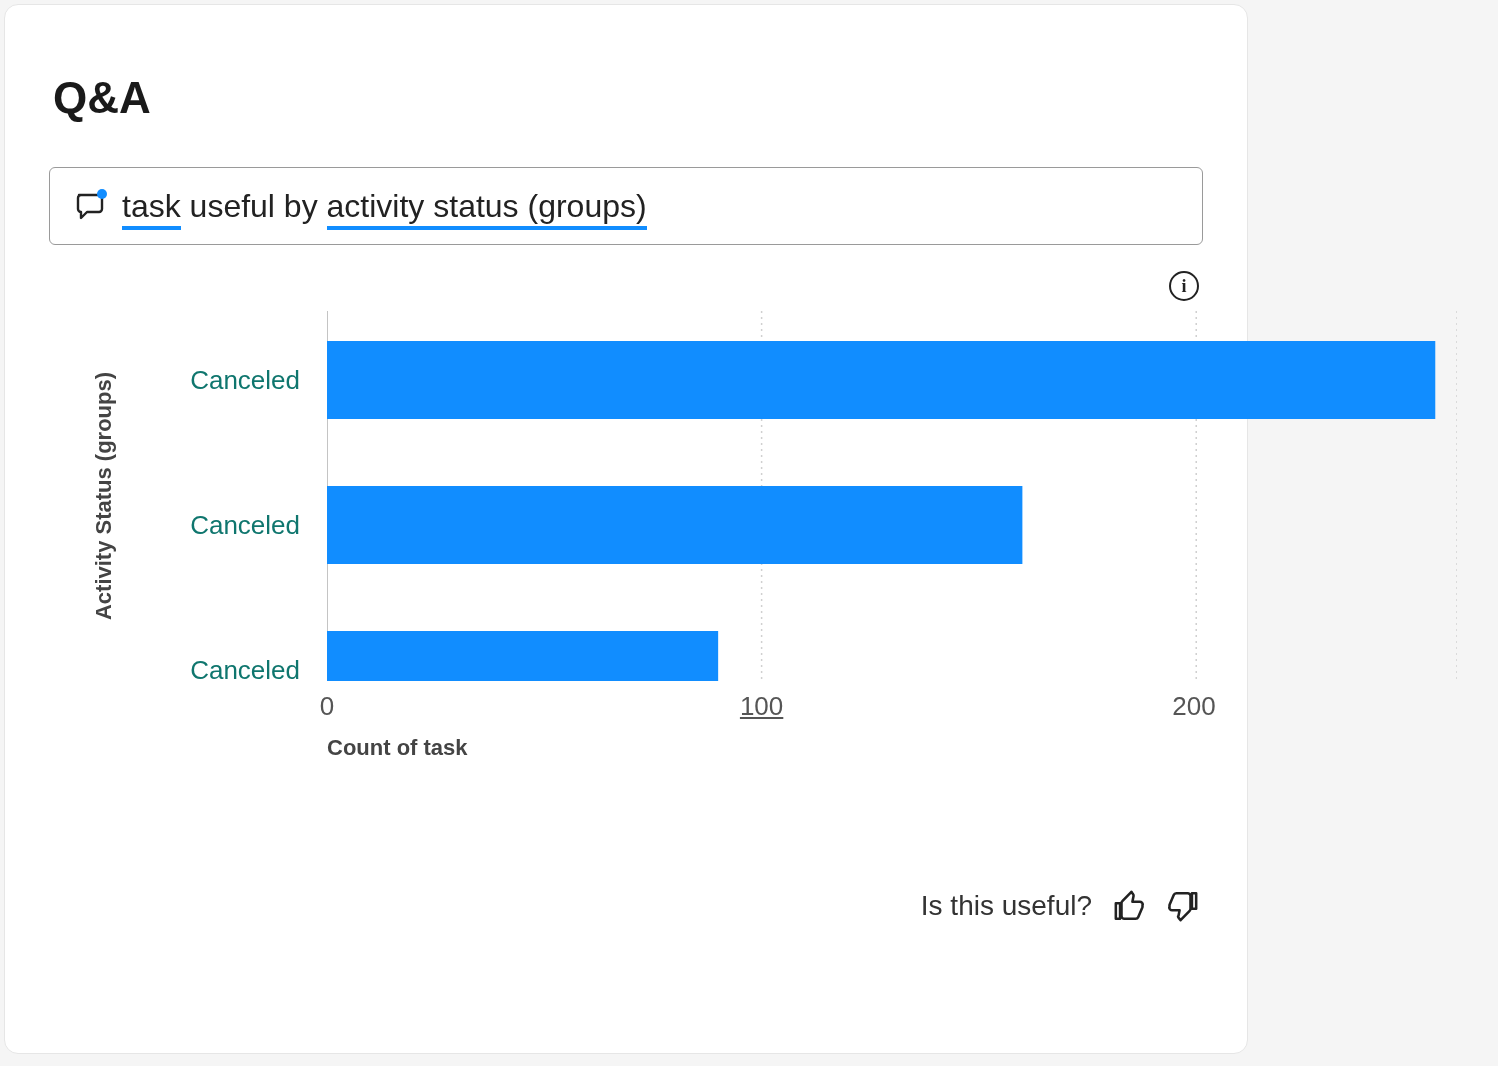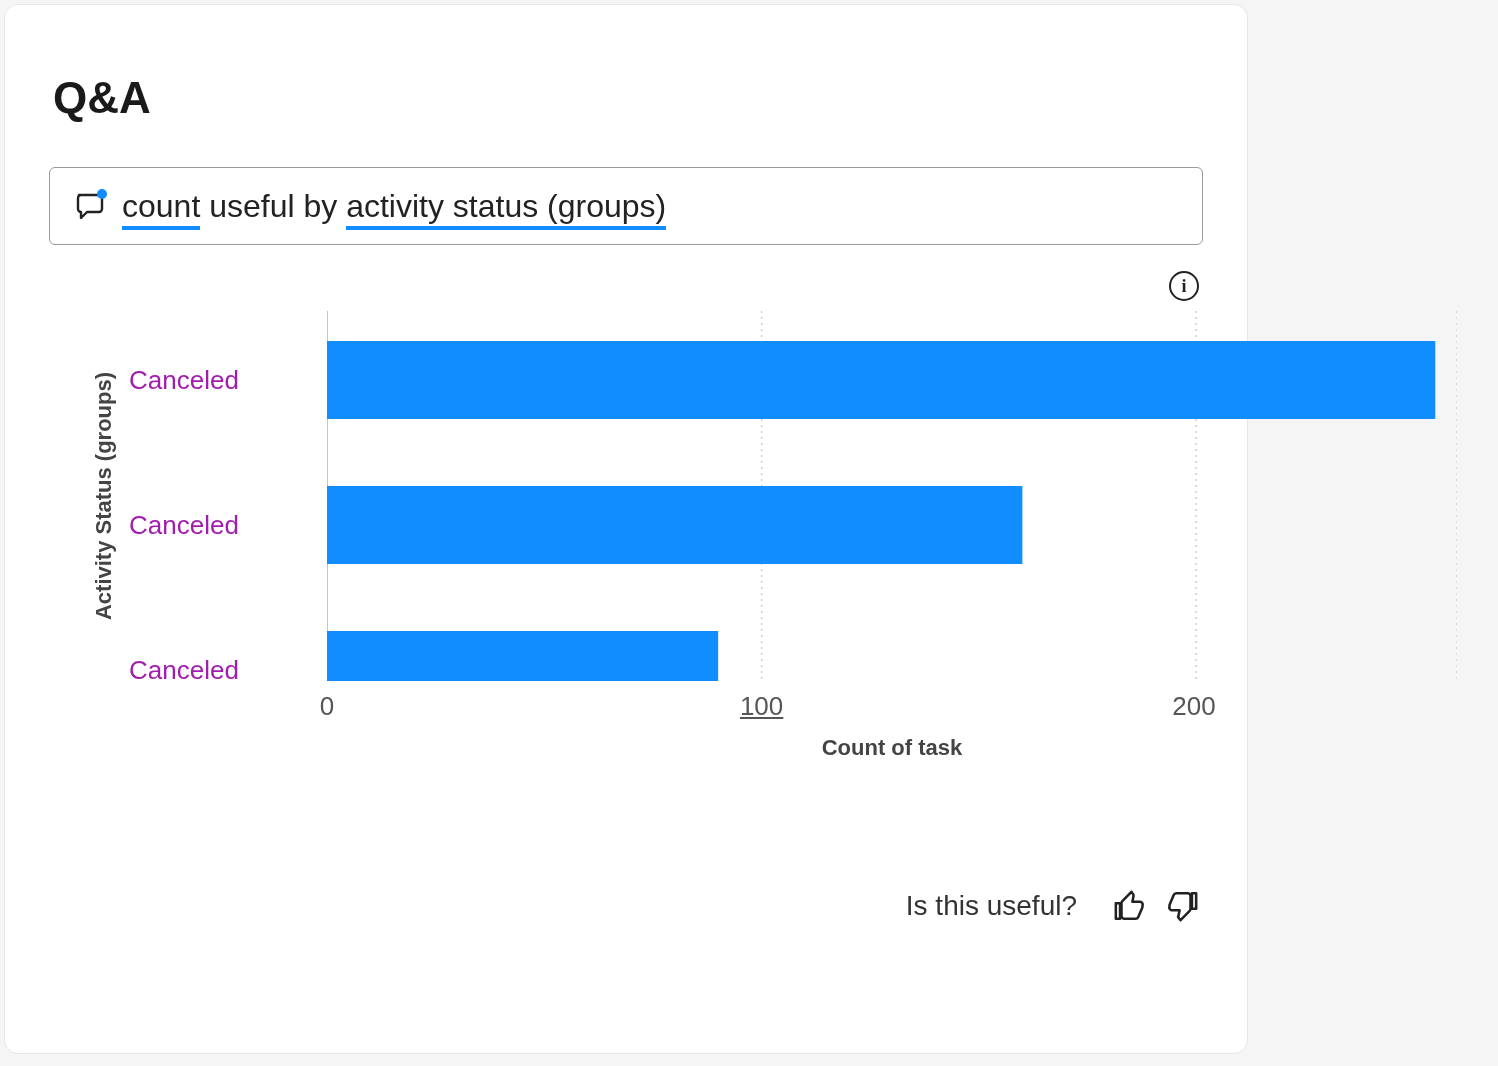--- a/index.html
+++ b/index.html
@@ -122,63 +122,63 @@
   }
   .cat-labels {
     position: absolute;
     left: 80px;
     top: 0;
     width: 188px;
     height: 370px;
   }
   .cat-label {
     position: absolute;
-    right: 0;
+    right: 17px;
     width: 100%;
-    text-align: left;
+    text-align: right;
     font-size: 26px;
-    color: #a21caf;
+    color: #0f766e;
     transform: translateY(-50%);
   }
   .xticks {
     position: absolute;
     left: 278px;
     top: 380px;
     width: 1130px;
     height: 36px;
   }
   .xtick {
     position: absolute;
     transform: translateX(-50%);
     font-size: 26px;
     color: #555;
   }
   .xaxis-title {
     position: absolute;
     left: 278px;
     top: 424px;
     width: 1130px;
-    text-align: center;
+    text-align: left;
     font-size: 22px;
     font-weight: 600;
     color: #444;
   }
 
   .feedback-row {
     position: absolute;
     right: 48px;
     bottom: 130px;
     display: flex;
     align-items: center;
     gap: 18px;
   }
   .feedback-label {
     font-size: 28px;
     color: #333;
-    margin-right: 18px;
+    margin-right: 3px;
   }
   .thumb {
     width: 34px;
     height: 34px;
     cursor: pointer;
   }
 </style>
 </head>
 <body>
 
@@ -187,21 +187,21 @@
   <div class="qa-title">Q&amp;A</div>
 
   <div class="query-box">
     <span class="query-icon">
       <svg viewBox="0 0 34 34" width="34" height="34">
         <path d="M5 6 h20 a3 3 0 0 1 3 3 v11 a3 3 0 0 1 -3 3 h-12 l-6 6 v-6 h0 a3 3 0 0 1 -3 -3 v-11 a3 3 0 0 1 3 -3 z" fill="none" stroke="#222" stroke-width="2.4" stroke-linejoin="round"></path>
         <circle cx="28" cy="5" r="5" fill="#118dff"></circle>
       </svg>
     </span>
     <span class="query-text">
-      <span class="u">count</span>
+      <span class="u">task</span>
       <span>useful by</span>
       <span class="u">activity status (groups)</span>
     </span>
   </div>
 
   <div class="info-row">
     <div class="info-btn">i</div>
   </div>
 
   <div class="chart-wrap">

